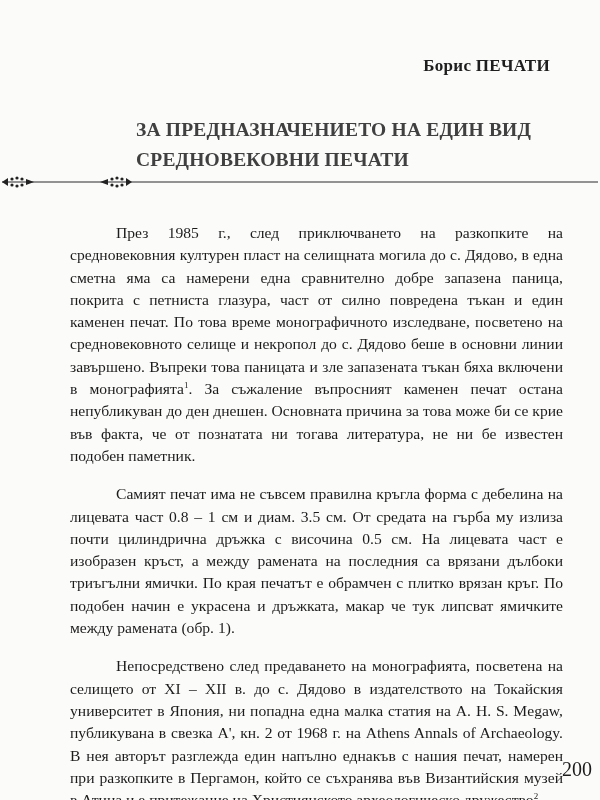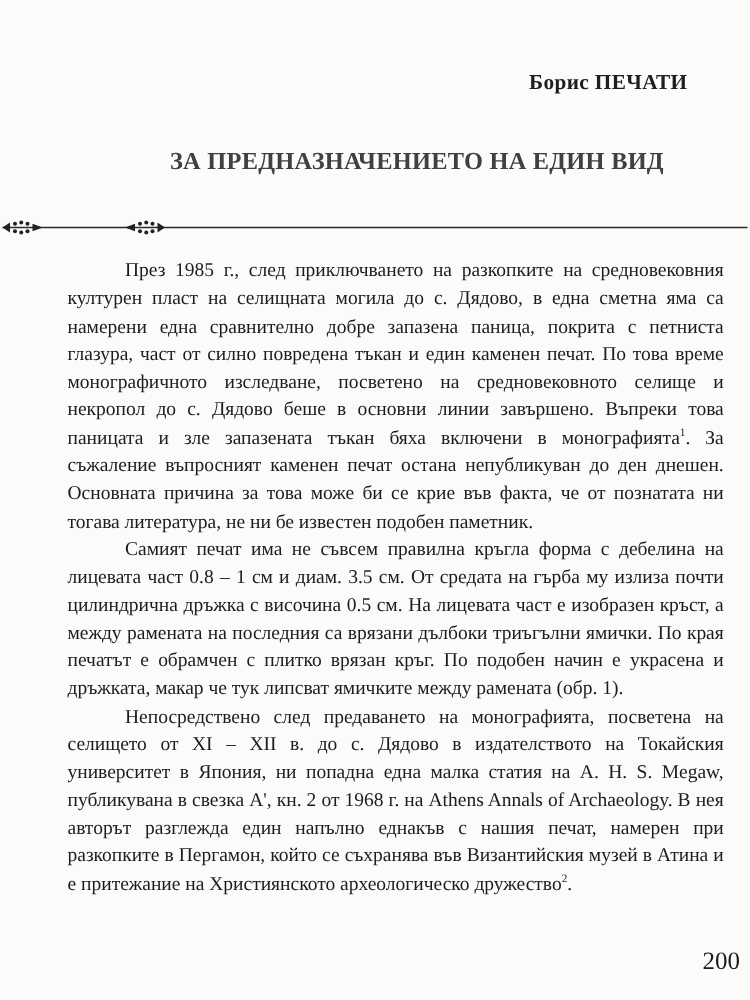--- a/index.html
+++ b/index.html
@@ -22,34 +22,35 @@
     }
     .title div { white-space: nowrap; }
     .rule {
       position: absolute; top: 174px; left: 0; width: 600px; height: 16px;
     }
     .body {
       position: absolute; top: 206px; left: 54px; width: 525px;
       font-size: 15.6px; line-height: 22.3px; text-align: justify;
       color: #1c1c1c;
     }
-    .body p { margin: 0; text-indent: 46px; }
+    .body p { margin: 16px; text-indent: 46px; }
     .body sup { font-size: 9px; line-height: 0; }
     .page-num {
       position: absolute; top: 758px; left: 0; width: 592px; text-align: right;
       font-size: 20px; color: #1c1c1c;
     }
   </style>
 </head>
 <body>
 
 <div class="author">Борис ПЕЧАТИ</div>
 
 <div class="title">
   <div>ЗА ПРЕДНАЗНАЧЕНИЕТО НА ЕДИН ВИД</div>
+  <div>СРЕДНОВЕКОВНИ ПЕЧАТИ</div>
 </div>
 
 <svg class="rule" viewBox="0 0 600 16">
   <line x1="2" y1="8" x2="598" y2="8" stroke="#2a2a2a" stroke-width="1.2"></line>
   <g fill="#222">
     <polygon points="2,8 8,4 8,12"></polygon>
     <circle cx="12" cy="5" r="1.6"></circle>
       <circle cx="12" cy="11" r="1.6"></circle>
     <circle cx="17" cy="4" r="1.6"></circle>
       <circle cx="17" cy="12" r="1.6"></circle>

